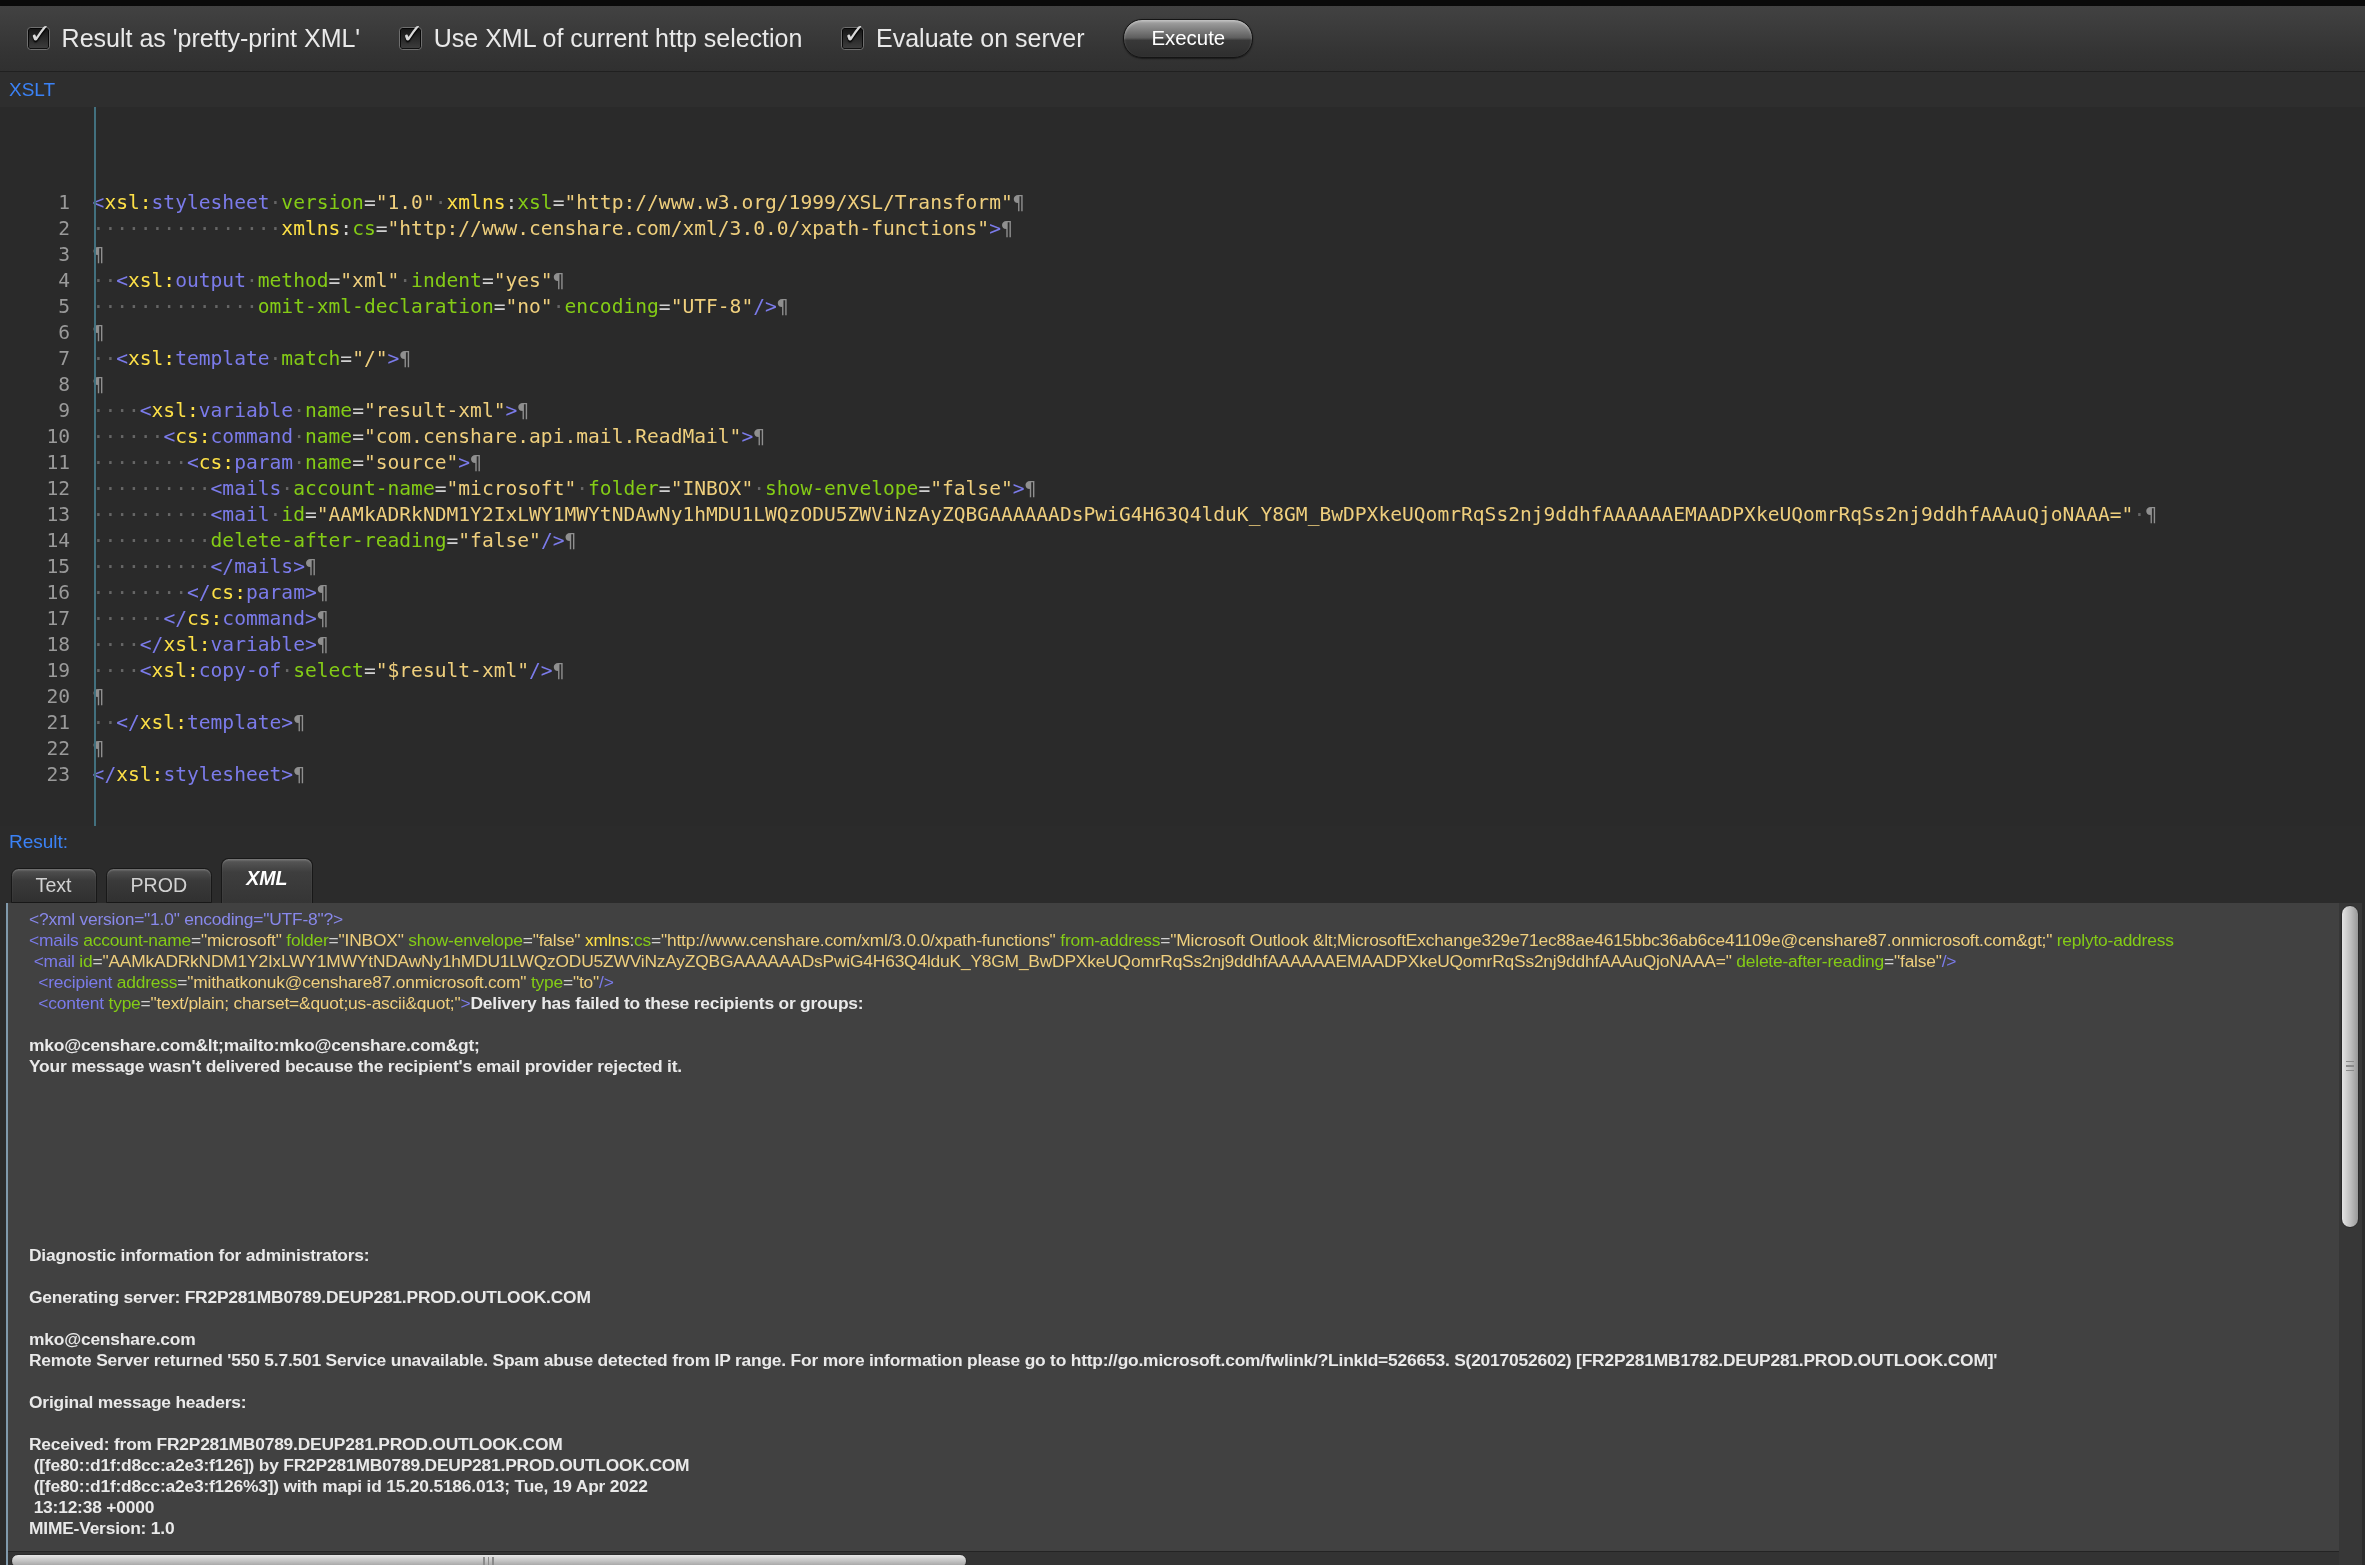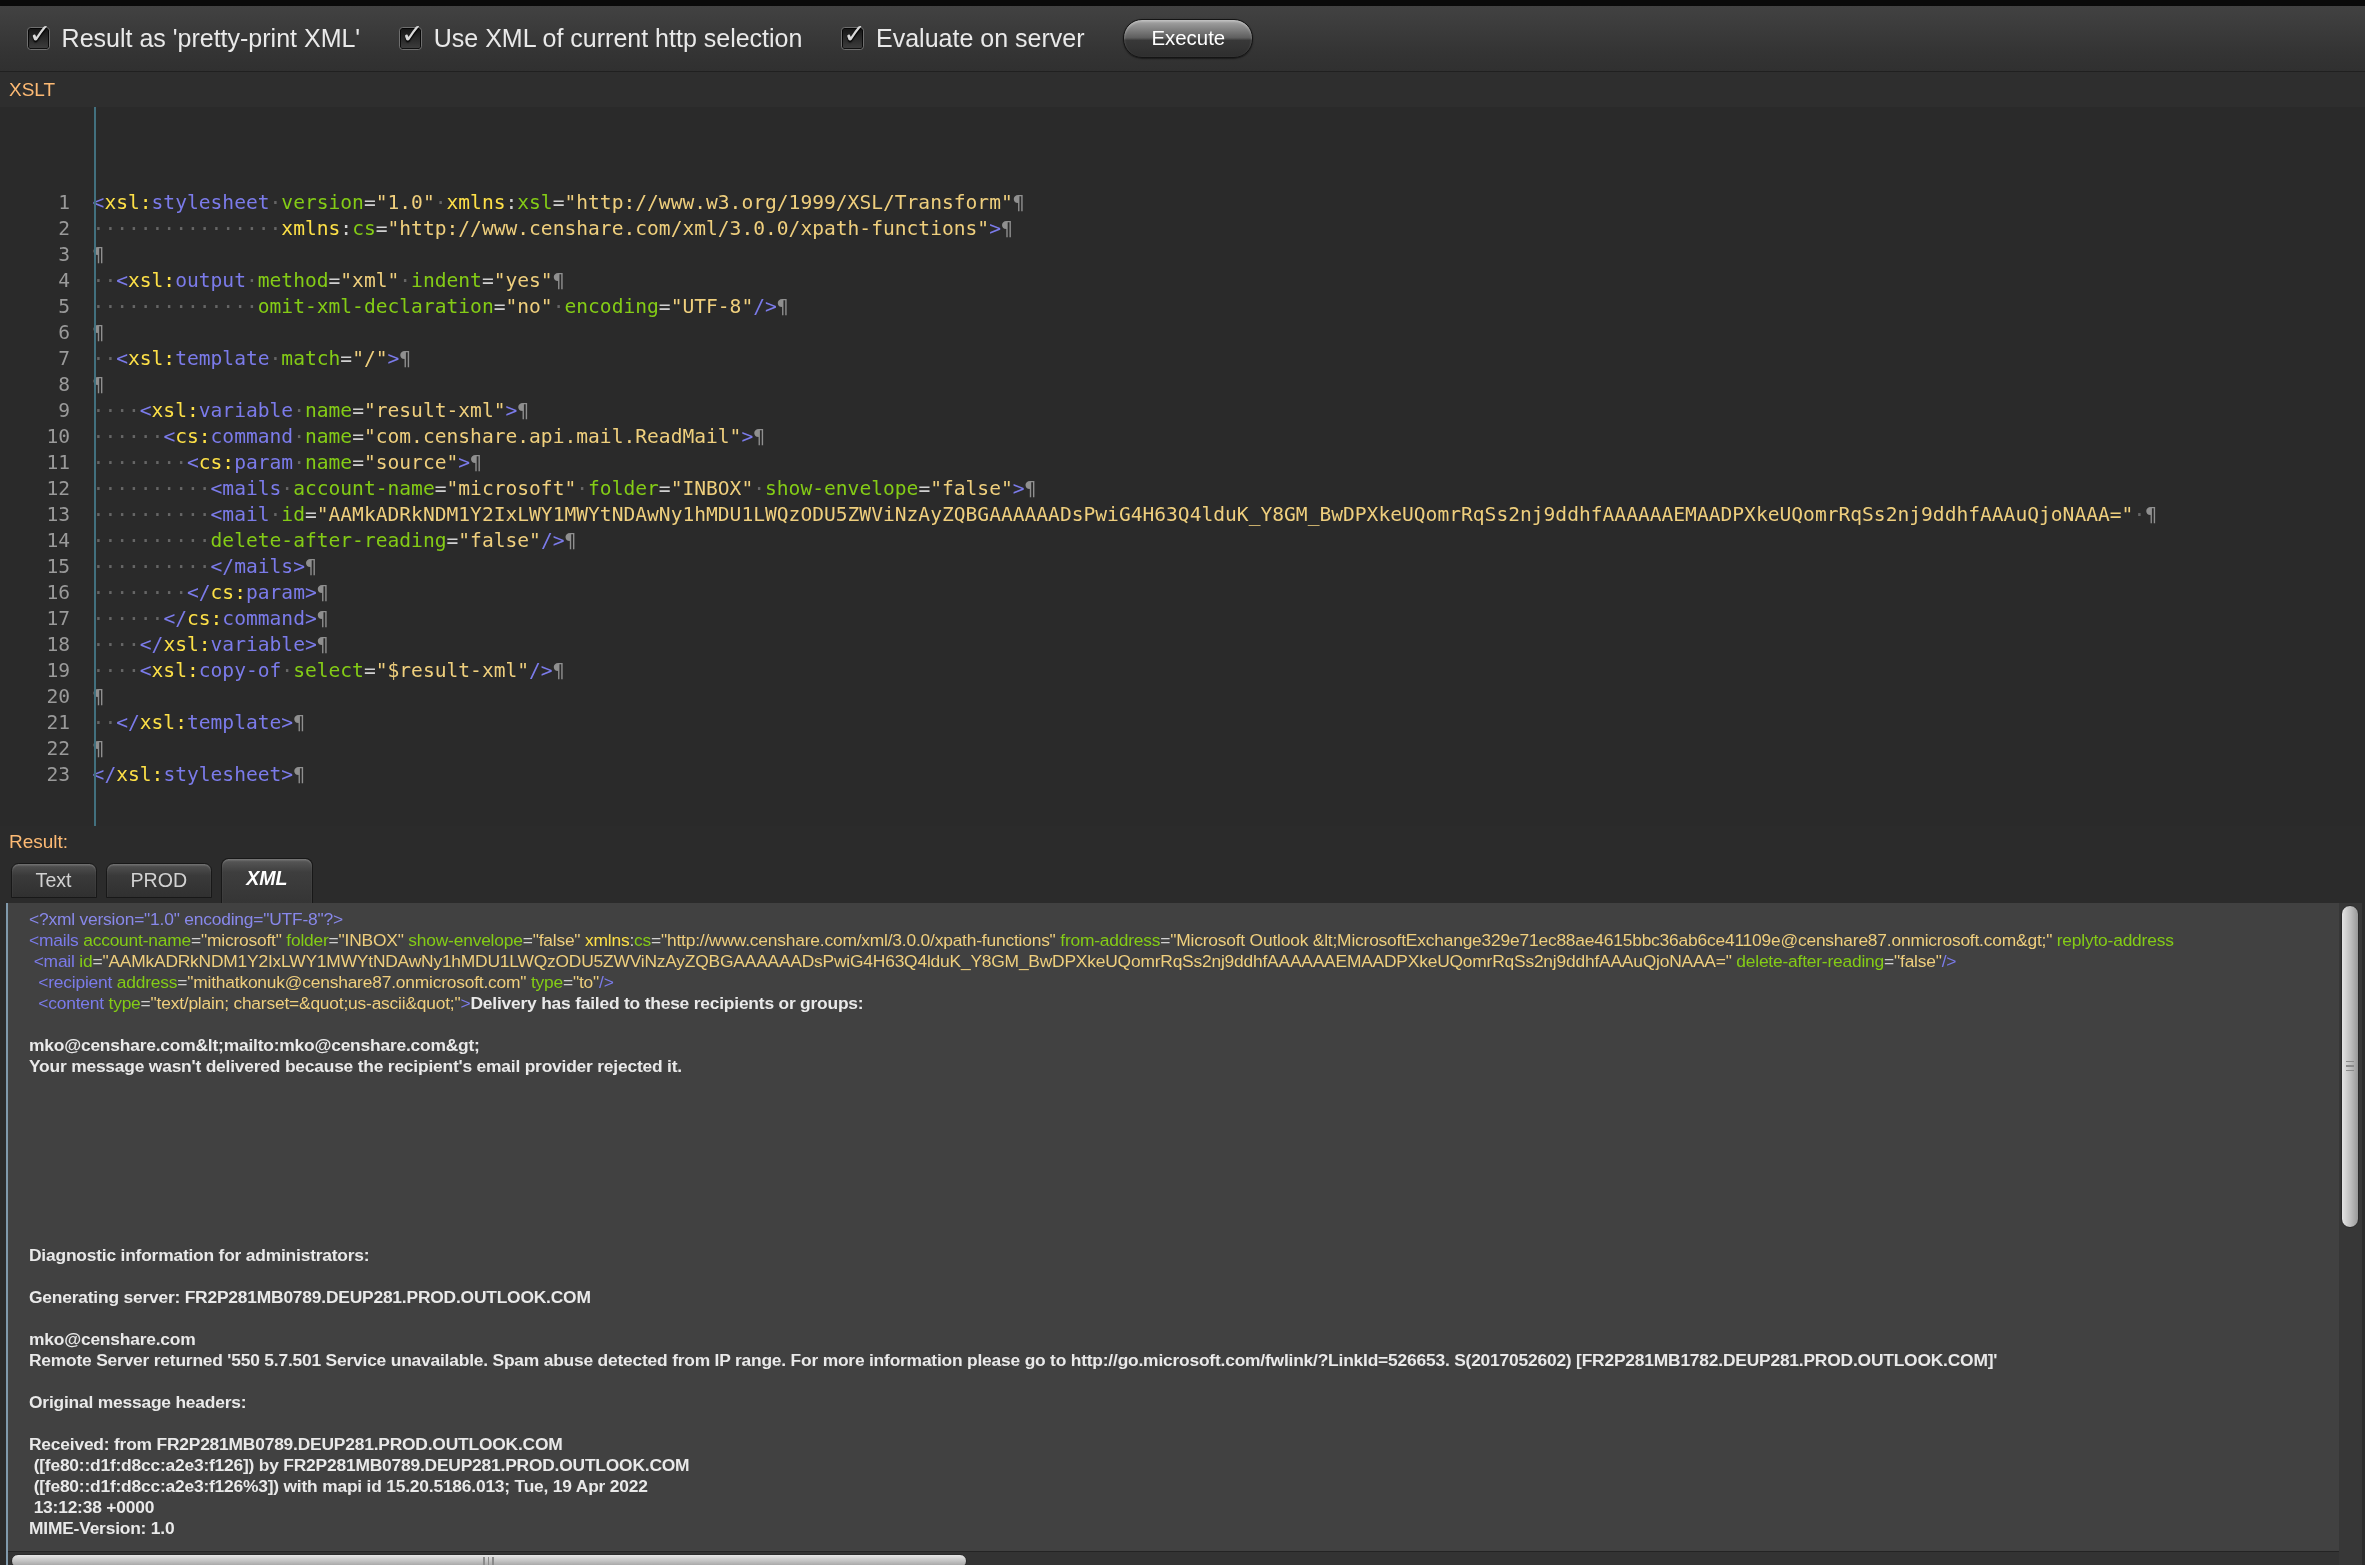--- a/index.html
+++ b/index.html
@@ -29,21 +29,21 @@
   .cb-label { color:#e9e9e9; font-size:25px; }
   .execute-btn {
     font-family:"Liberation Sans",sans-serif;
     font-size:20.4px; color:#ffffff; padding:6.8px 27px;
     border-radius:19px; border:1.5px solid #141414;
     background:linear-gradient(180deg,#a8a8a8,#5e5e5e 48%,#383838 55%,#2e2e2e);
     box-shadow:inset 0 1.5px 2.3px rgba(255,255,255,.35), 0 0.8px 1.5px rgba(0,0,0,.6);
     cursor:pointer;
   }
 
-  .section-label { color:#fdba74; font-size:19px; padding-left:9px;text-align:right; }
+  .section-label { color:#3b82f6; font-size:19px; padding-left:9px;text-align:right; }
   #editor-label-row { height:35px; display:flex; align-items:center; background:#2e2e2e; }
   #result-label-row { height:32px; display:flex; align-items:center; background:#2b2b2b; }
 
   
   #editor {
     position:relative; height:719px; background:#2a2a2a;
     font-family:"DejaVu Sans Mono",monospace; font-size:19.6px; line-height:26px;
     white-space:pre; overflow:hidden; padding-top:4.5px;
   }
   #gutter-sep { position:absolute; left:94px; top:0; bottom:0; width:2.3px; background:#42707e; }
@@ -56,21 +56,21 @@
   .tok-p { color:#fde047; }   
   .tok-a { color:#84cc16; }   
   .tok-s { color:#efcf7d; }   
   .tok-e { color:#d0d0d0; }   
   .tok-w { color:#666666; }   
   .tok-q { color:#8f8f8f; }   
   .tok-x { color:#e9e9e9;font-weight:bold; }   
   .tok-d { color:#8888ea; }   
 
   
-  #tabs-row { height:45px; display:flex; align-items:center; padding-left:10.6px; position:relative; z-index:3; background:#2b2b2b; }
+  #tabs-row { height:45px; display:flex; align-items:flex-end; padding-left:10.6px; position:relative; z-index:3; background:#2b2b2b; }
   .tab {
     font-family:"Liberation Sans",sans-serif;
     margin-right:9px; padding:0 24px; height:35px; line-height:33px;
     font-size:19.6px; color:#d2d2d2;
     background:linear-gradient(180deg,#535353,#3a3a3a 35%,#303030);
     border:1.5px solid #181818; border-radius:7.5px 7.5px 0 0;
     box-shadow:inset 0 1.5px 1.5px rgba(255,255,255,.18);
     cursor:pointer;
   }
   .tab.active {

